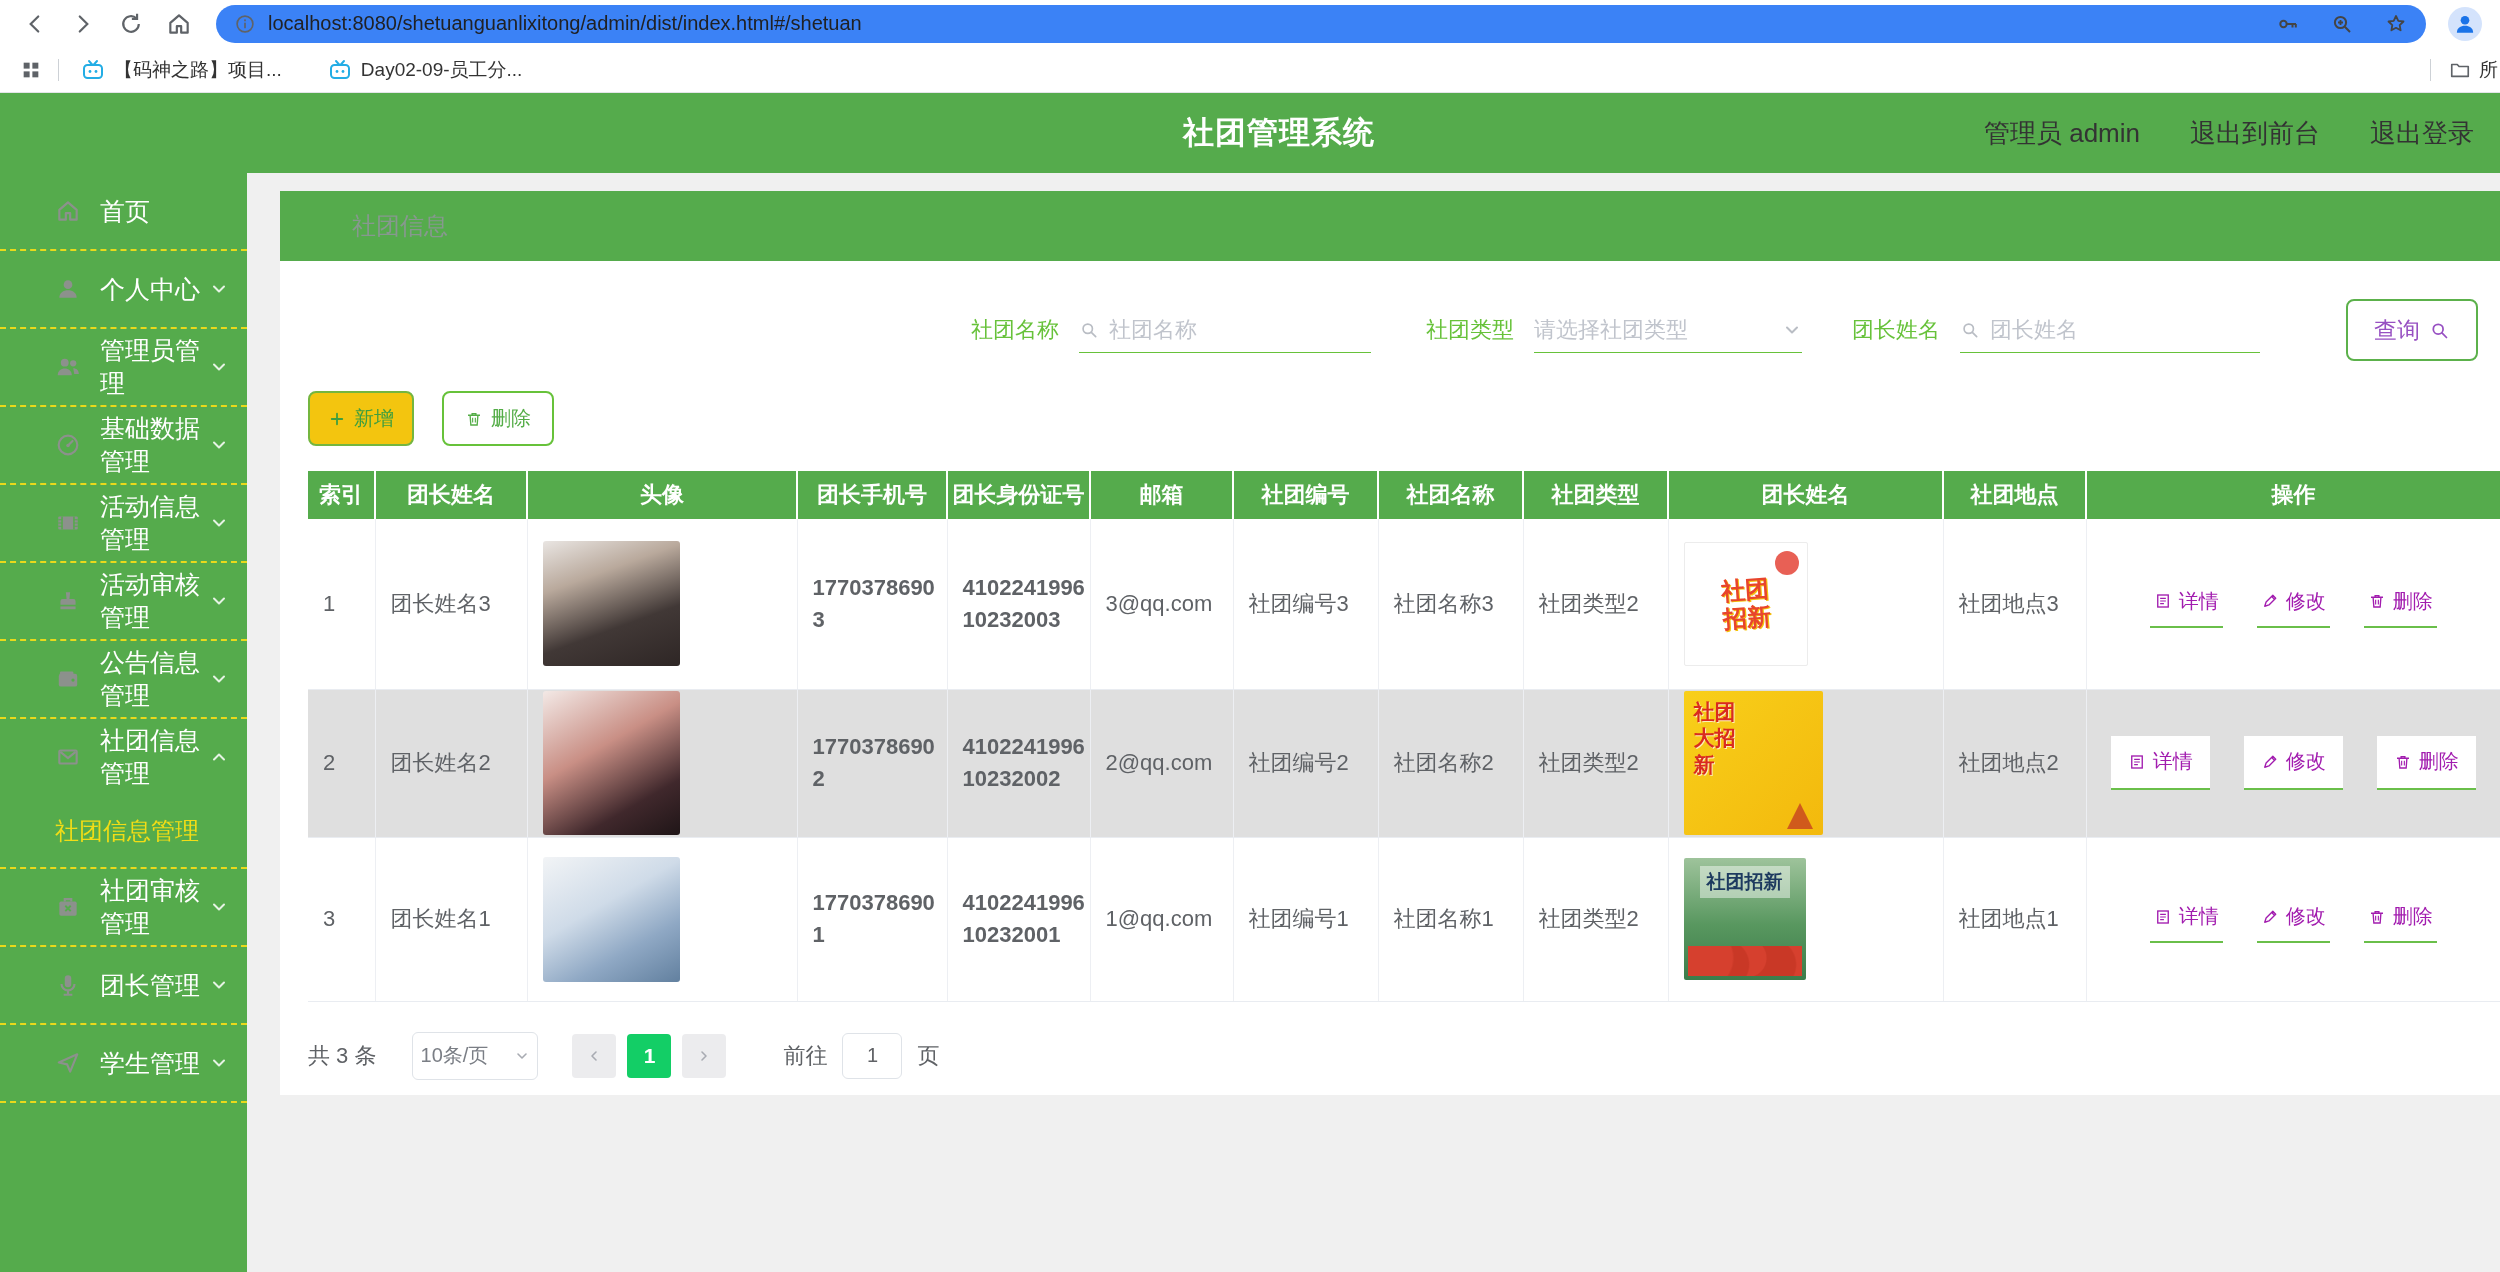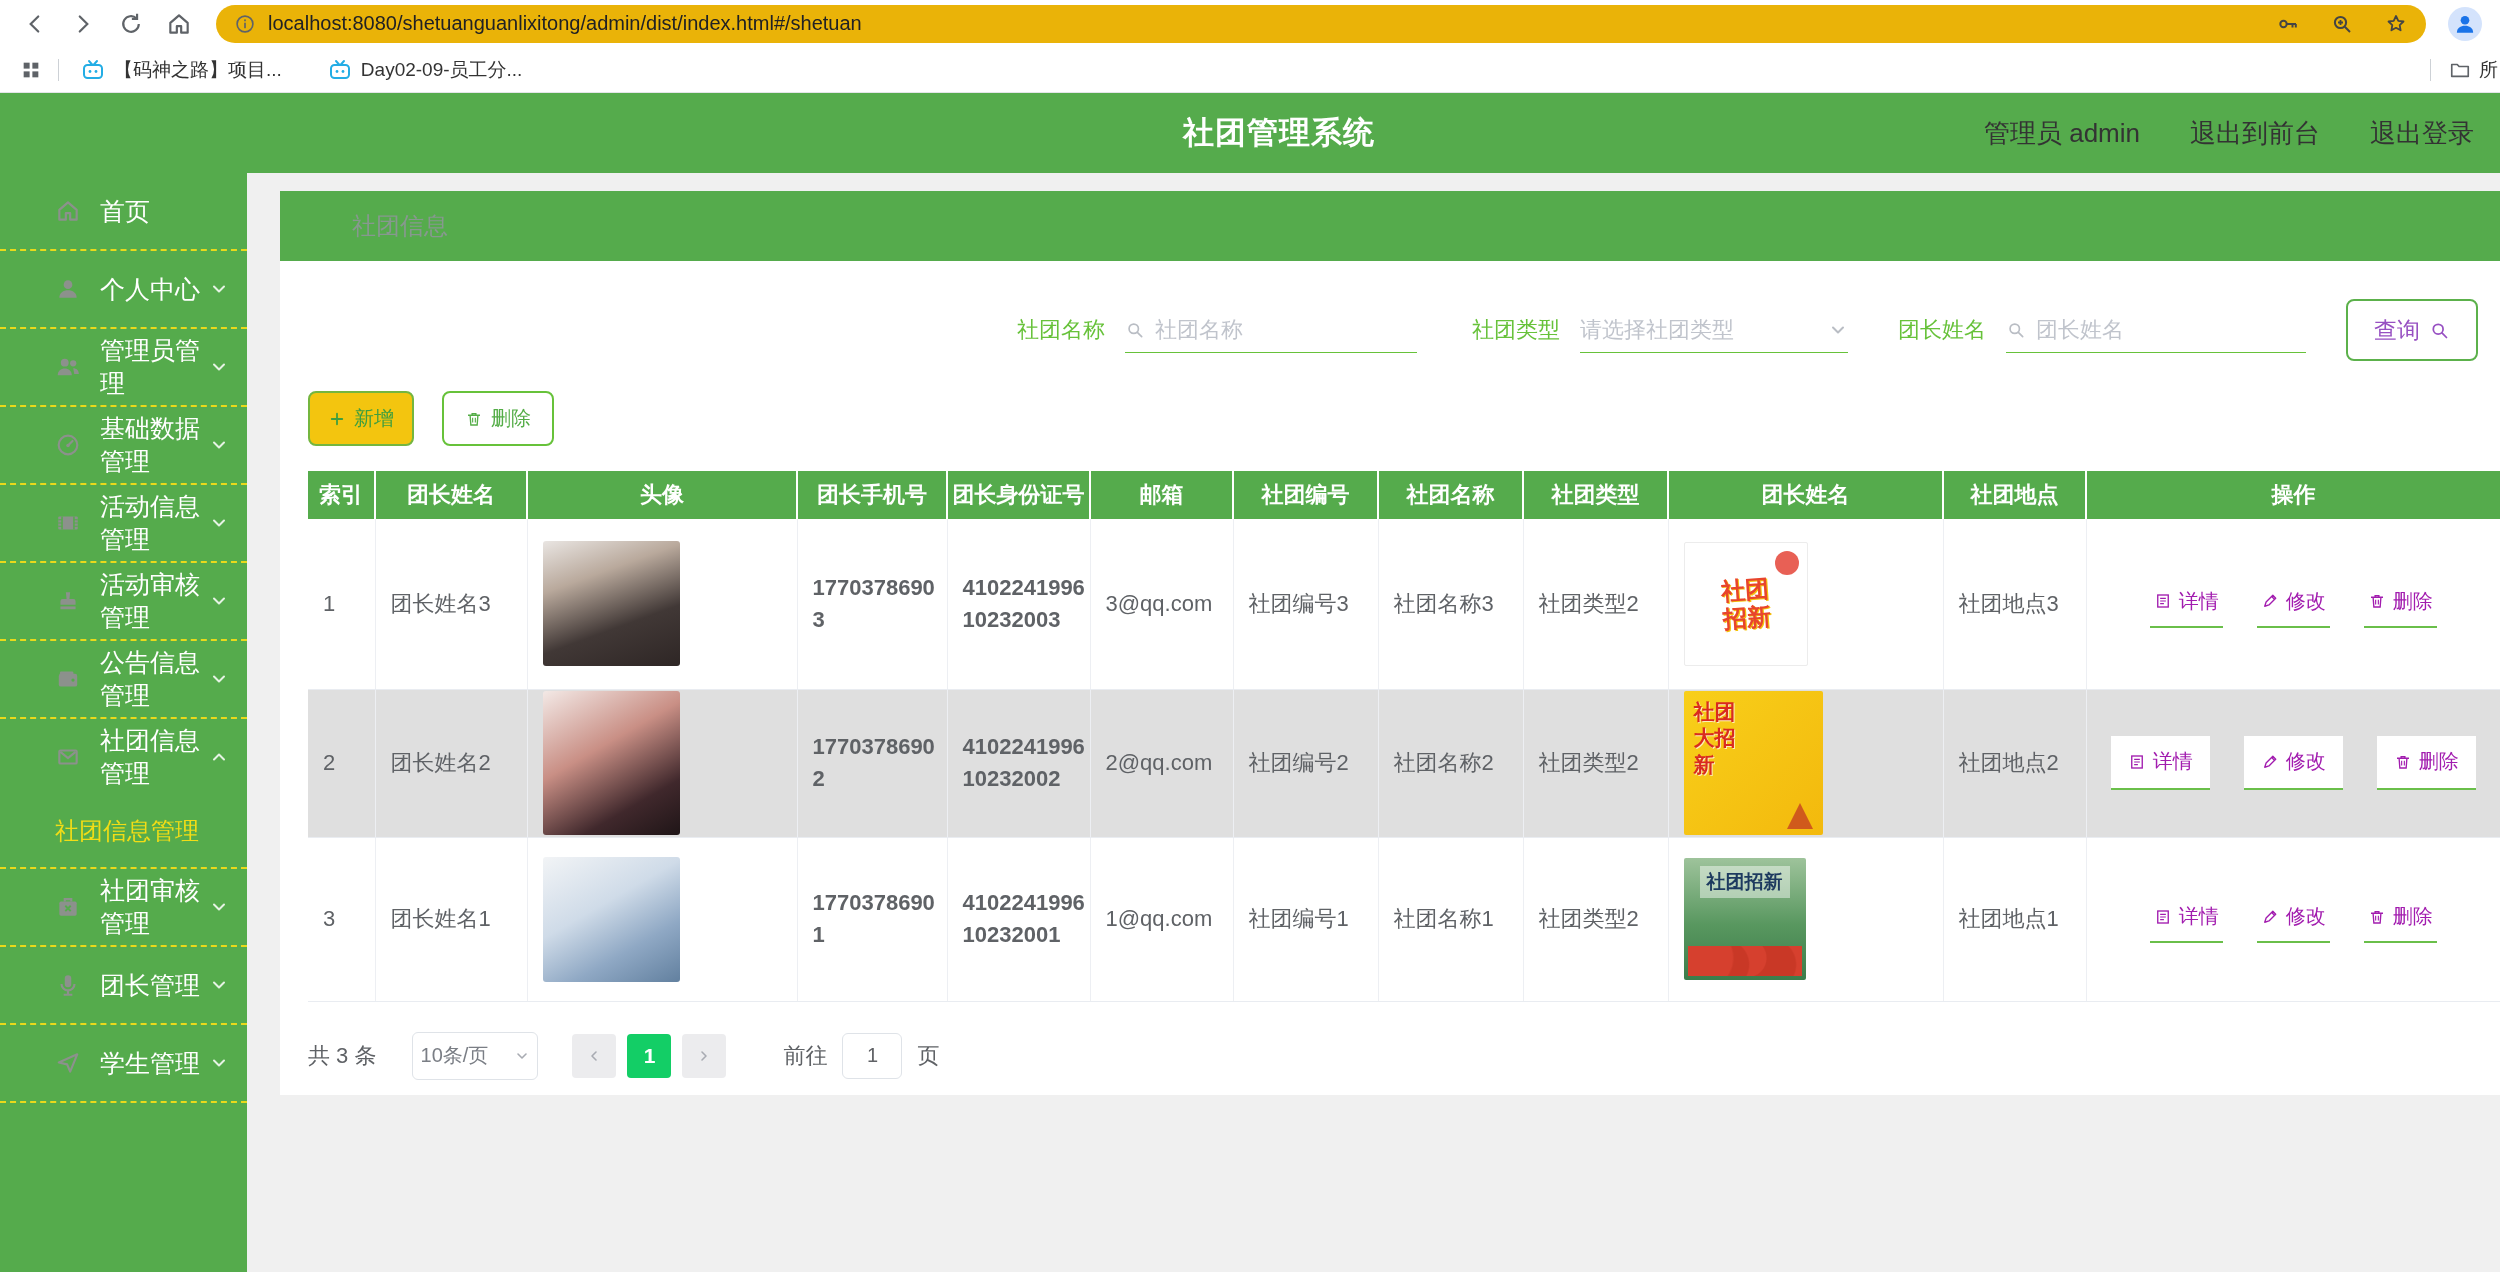--- a/index.html
+++ b/index.html
@@ -7,21 +7,21 @@
     width:2500px;height:1272px;overflow:hidden;background:#f0f0f0;
     font-family:"Liberation Sans","DejaVu Sans",sans-serif;
     -webkit-font-smoothing:antialiased;
   }
   svg.i{display:block;}
 
   
   .browser-top{height:47px;background:#fff;display:flex;align-items:center;padding-left:14px;}
   .nav-ic{width:42px;height:42px;display:flex;align-items:center;justify-content:center;color:#5f6368;margin-right:6px;flex:0 0 auto;}
   .nav-ic svg{width:26px;height:26px;}
-  .url-pill{flex:1;display:flex;align-items:center;height:38px;background:#eab308;border-radius:20px;margin:0 16px 0 10px;padding:0 18px;}
+  .url-pill{flex:1;display:flex;align-items:center;height:38px;background:#3b82f6;border-radius:20px;margin:0 16px 0 10px;padding:0 18px;}
   .url-pill .info{color:#5f6368;margin-right:12px;}
   .url-pill .info svg{width:22px;height:22px;}
   .url-text{flex:1;font-size:20px;color:#202124;white-space:nowrap;overflow:hidden;}
   .pill-ic{color:#444;margin-left:30px;}
   .pill-ic svg{width:24px;height:24px;}
   .chrome-avatar{width:34px;height:34px;border-radius:50%;background:#d4e3fc;color:#1a73e8;display:flex;align-items:center;justify-content:center;margin:0 18px 0 6px;flex:0 0 auto;}
   .chrome-avatar svg{width:26px;height:26px;}
 
   .bookmarks{height:45px;background:#fff;border-bottom:1px solid #e3e5e8;display:flex;align-items:center;padding-left:20px;position:relative;font-size:19px;color:#333;}
   .bm-grid{color:#5f6368;margin-right:16px;}
@@ -59,21 +59,21 @@
 
   
   .filters{display:flex;justify-content:flex-end;align-items:center;padding:38px 22px 0 0;}
   .f-label{color:#67c23a;font-size:22px;margin-right:20px;white-space:nowrap;}
   .f-field{display:flex;align-items:center;gap:10px;border-bottom:1px solid #67c23a;height:46px;color:#c0c4cc;font-size:22px;box-sizing:border-box;}
   .f-field .fi{color:#b9bdc4;}
   .f-field svg{width:20px;height:20px;}
   .f-name{width:292px;margin-right:55px;}
   .f-type{width:268px;margin-right:50px;justify-content:space-between;}
   .f-leader{width:300px;margin-right:40px;}
-  .search-btn{width:128px;height:58px;border:2px solid #5cb14b;border-radius:8px;background:#fff;color:#9750c2;font-size:23px;display:flex;align-items:center;justify-content:center;gap:9px;cursor:pointer;}
+  .search-btn{width:128px;height:58px;border:2px solid #5cb14b;border-radius:8px;background:#fff;color:#9750c2;font-size:23px;display:flex;align-items:center;justify-content:center;gap:9px;cursor:pointer;margin-left:46px;}
   .search-btn svg{width:21px;height:21px;}
 
   
   .toolbar{display:flex;gap:28px;margin:30px 0 0 28px;}
   .btn{height:55px;border-radius:8px;font-size:20px;display:flex;align-items:center;justify-content:center;gap:8px;cursor:pointer;box-sizing:border-box;}
   .btn svg{width:18px;height:18px;}
   .btn-add{width:106px;background:#f3c50f;border:2px solid #74b63f;color:#3f9e3f;}
   .btn-del{width:112px;background:#fff;border:2px solid #67c23a;color:#54ad47;}
 
   

